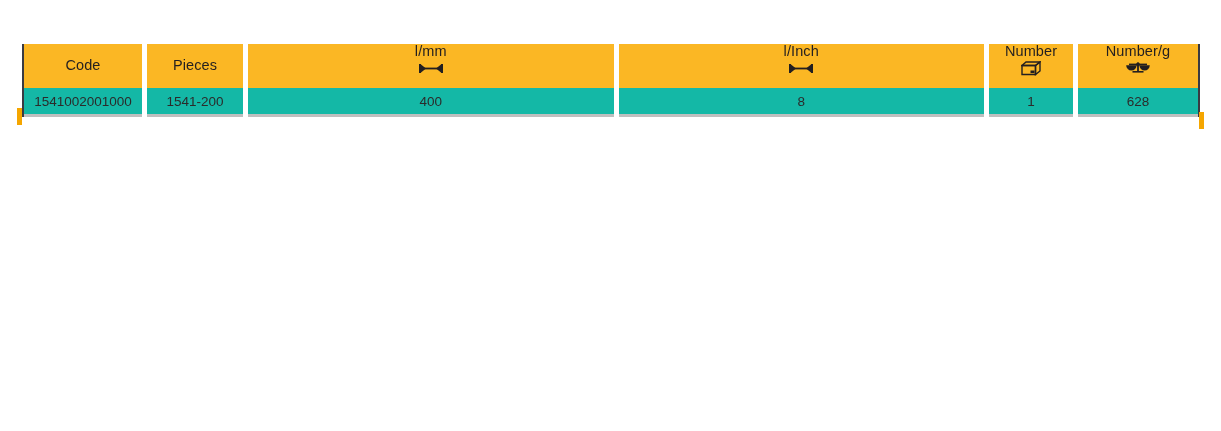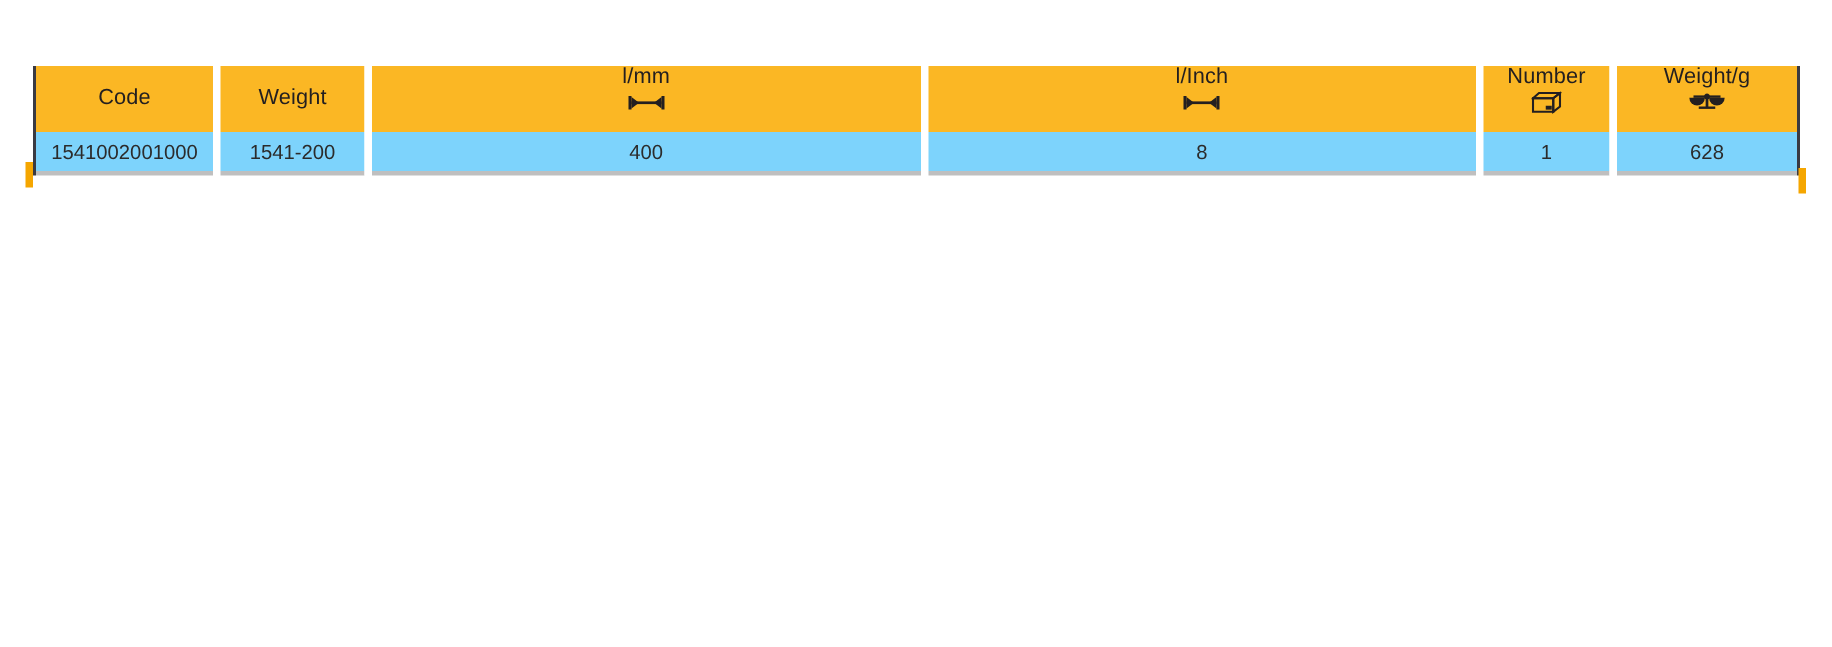--- a/index.html
+++ b/index.html
@@ -72,21 +72,21 @@
   .hcell.no-icon {
     justify-content: center;
   }
 
   
   th.gutter-col, td.gutter-col { width: 5px; background: #ffffff; }
 
   
   tbody td {
     height: 26px;
-    background: #7dd3fc;
+    background: #14b8a6;
     font-size: 13.5px;
     color: #2b2b2b;
   }
   tbody tr.row-sep td {
     height: 3px;
     background: #ffffff;
     padding: 0;
     font-size: 0;
     line-height: 0;
   }
@@ -142,21 +142,21 @@
         <th>
           <div class="hcell no-icon">
             <span class="hlabel">Code</span>
           </div>
         </th>
 
         <th class="gutter-col"></th>
 
         <th>
           <div class="hcell no-icon">
-            <span class="hlabel">Weight</span>
+            <span class="hlabel">Pieces</span>
           </div>
         </th>
 
         <th class="gutter-col"></th>
 
         <th>
           <div class="hcell">
             <span class="hlabel">l/mm</span>
             <span class="hicon">
               <svg width="26" height="11" viewBox="0 0 26 11">
@@ -200,21 +200,21 @@
                 <rect x="9.5" y="9.5" width="4" height="2.6" fill="#231f20"></rect>
               </svg>
             </span>
           </div>
         </th>
 
         <th class="gutter-col"></th>
 
         <th>
           <div class="hcell">
-            <span class="hlabel">Weight/g</span>
+            <span class="hlabel">Number/g</span>
             <span class="hicon">
               <svg width="26" height="13" viewBox="0 0 26 13">
                 <rect x="12.1" y="0.5" width="1.8" height="9" fill="#231f20"></rect>
                 <rect x="4" y="1.6" width="18" height="1.6" fill="#231f20"></rect>
                 <rect x="7.5" y="9" width="11" height="1.6" fill="#231f20"></rect>
                 <path d="M1.2 3.2 A5.2 5.2 0 0 0 11.6 3.2 Z" fill="#231f20"></path>
                 <path d="M14.4 3.2 A5.2 5.2 0 0 0 24.8 3.2 Z" fill="#231f20"></path>
                 <circle cx="13" cy="2.4" r="1.9" fill="#231f20"></circle>
               </svg>
             </span>

